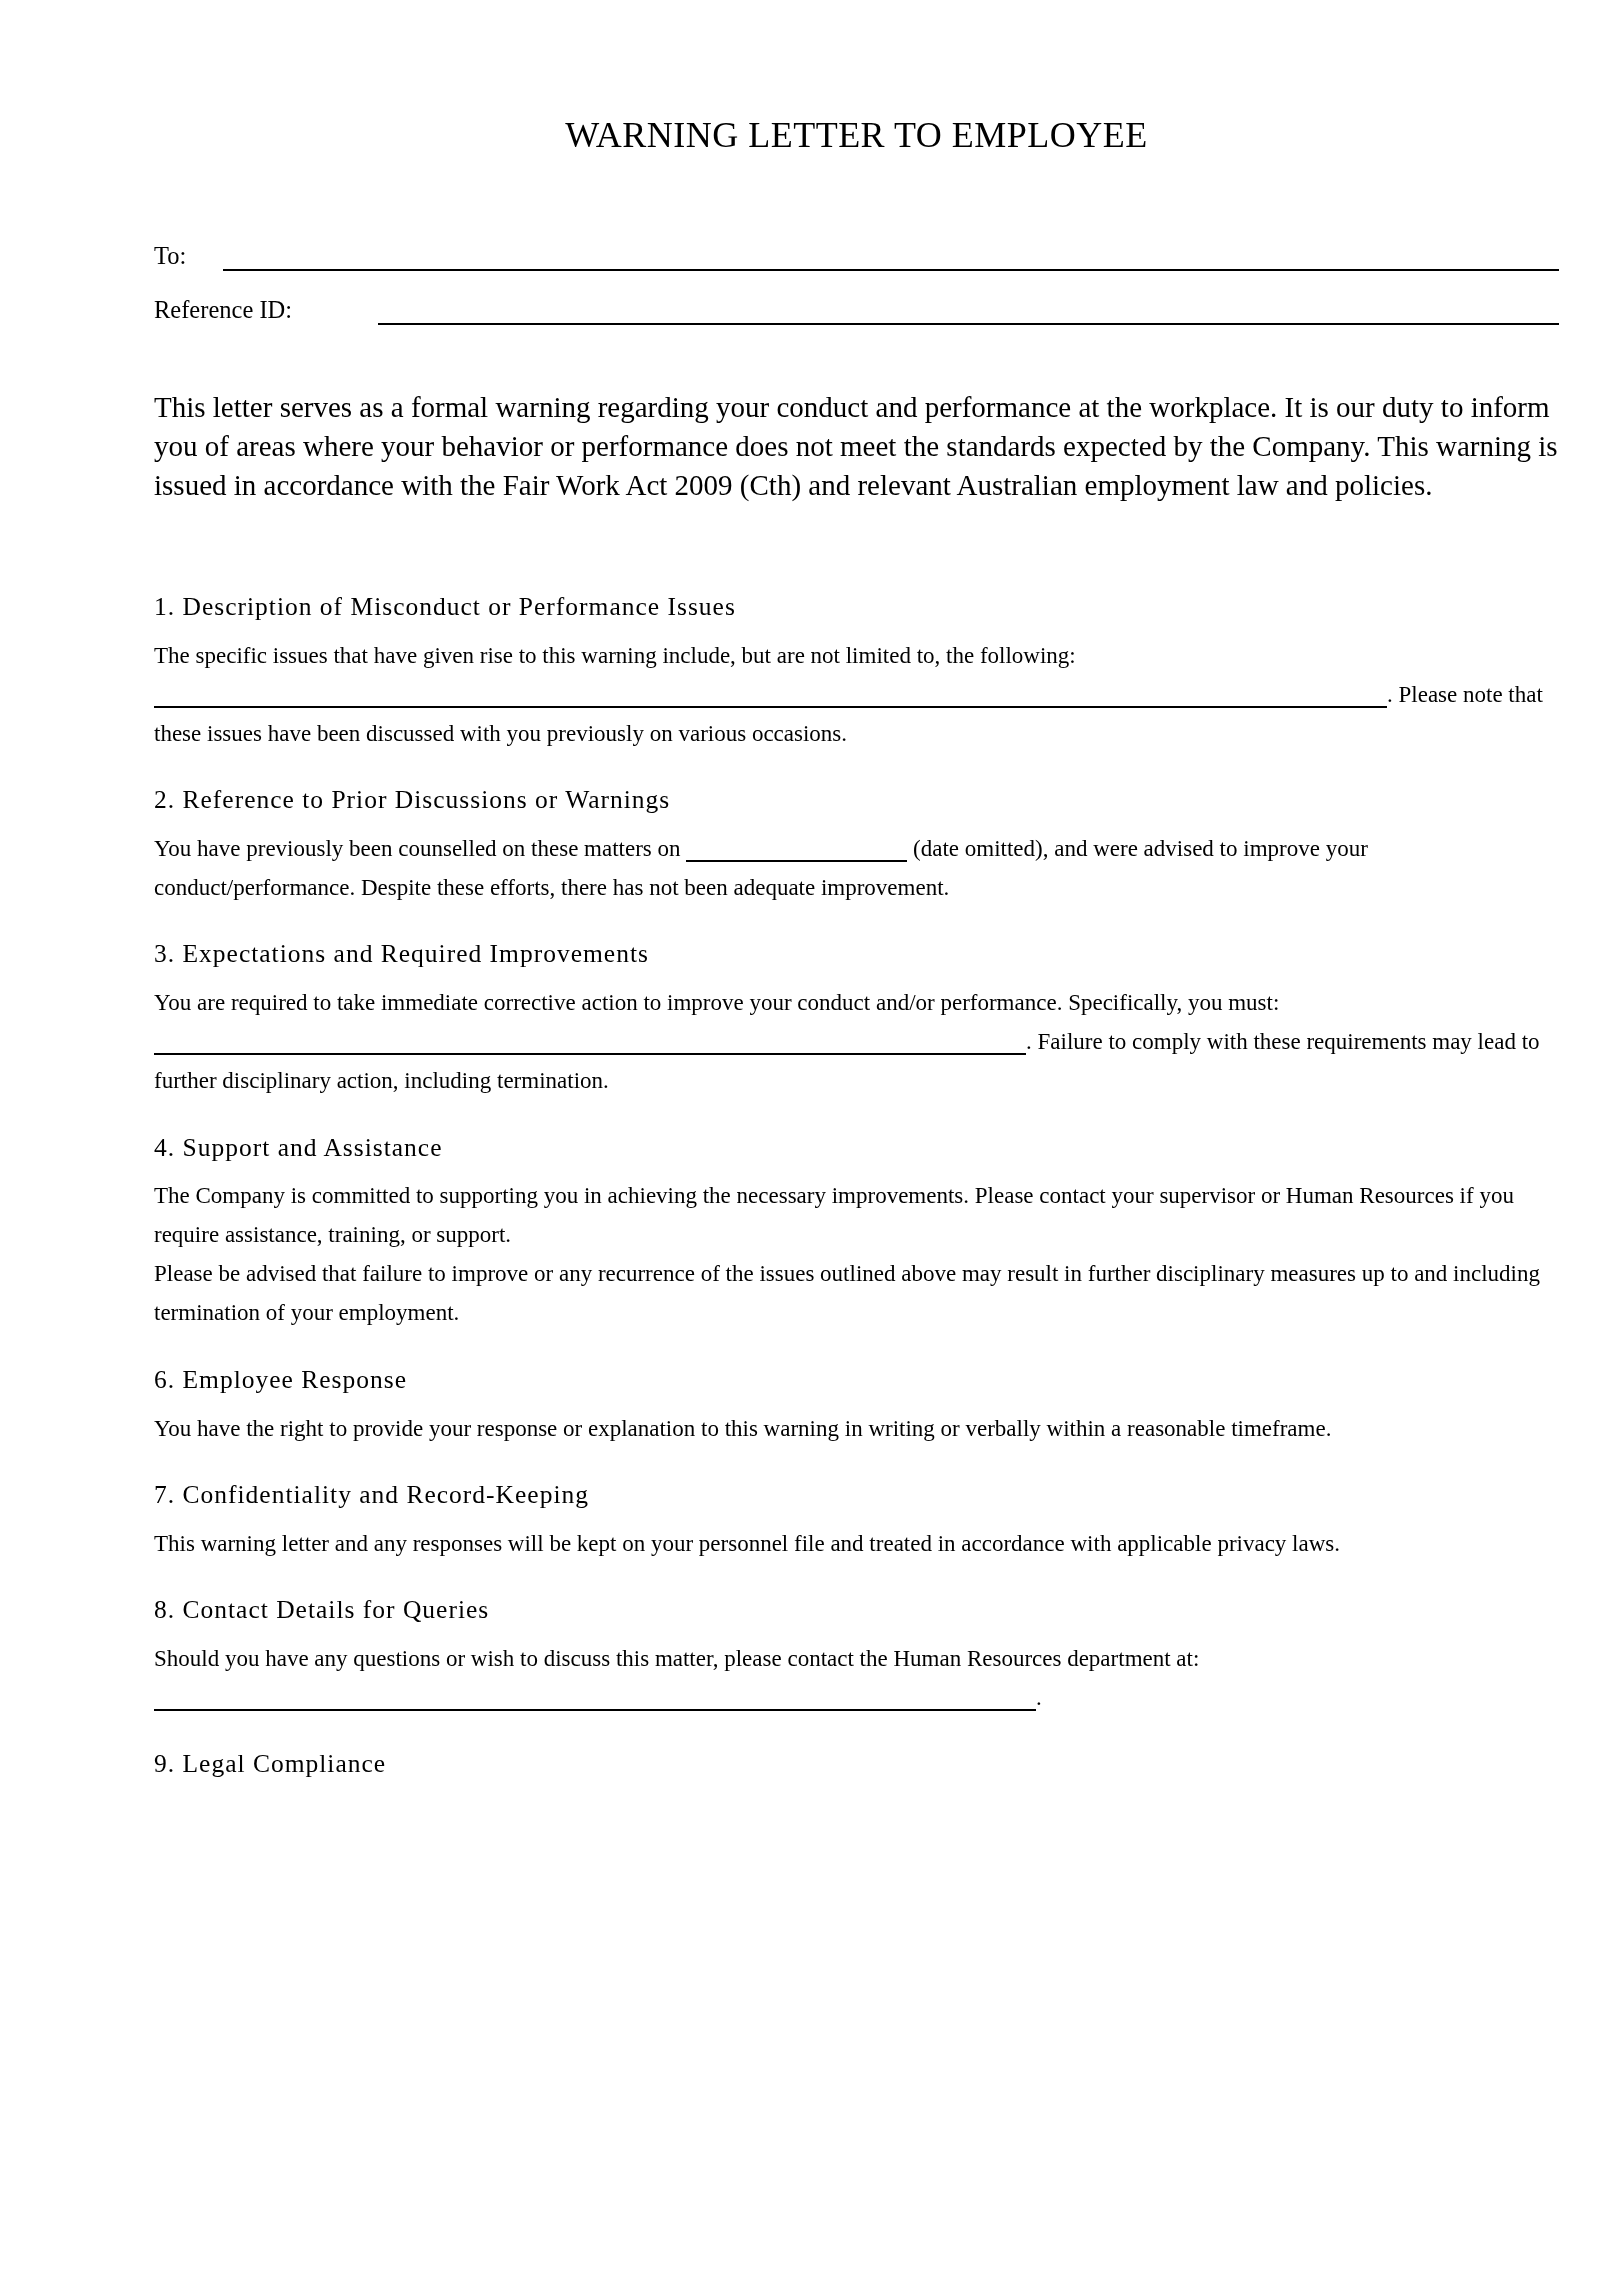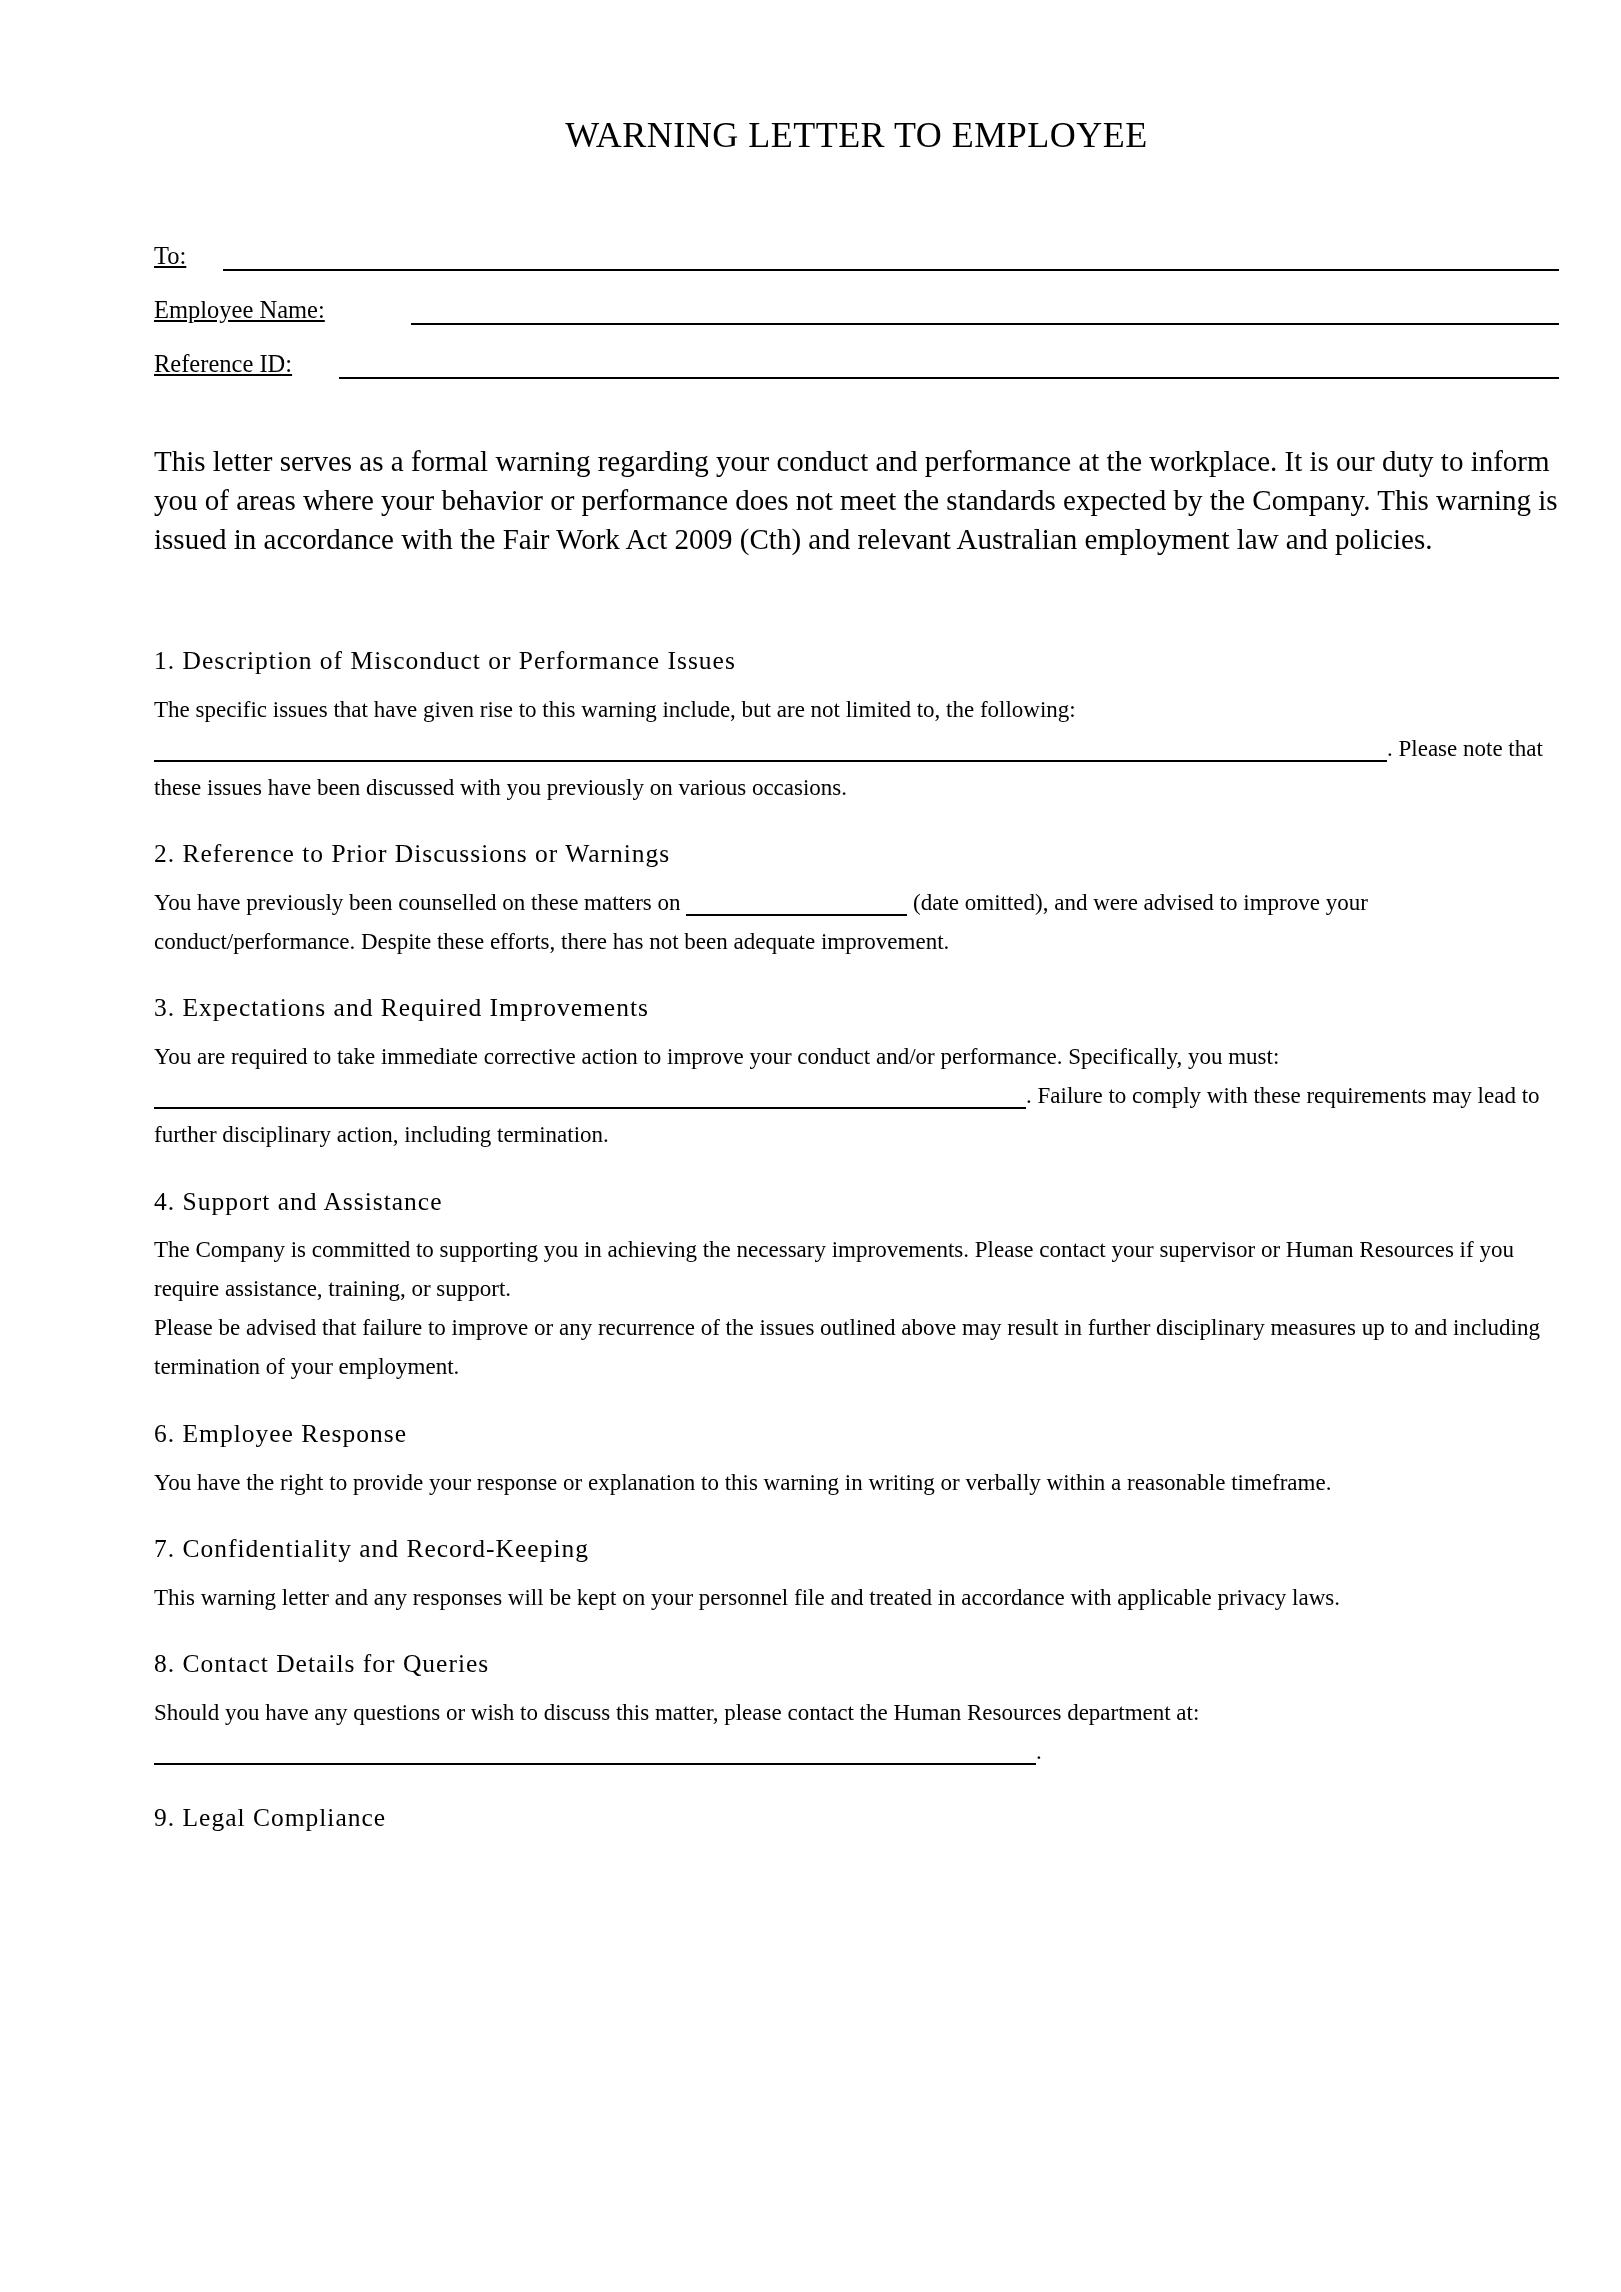--- a/index.html
+++ b/index.html
@@ -15,21 +15,21 @@
   .doc-title{
     margin:0;
     font-size:36px;
     font-weight:normal;
     line-height:47px;
     letter-spacing:0.5px;
     text-align:center;
     white-space:nowrap;
   }
   .fields{margin-top:81px;}
-  .field-row{display:flex;height:54px;text-decoration:underline;}
+  .field-row{display:flex;height:54px;}
   .field-label{flex:0 0 auto;font-size:24.5px;line-height:31px;}
   .field-line{flex:1 1 auto;height:29px;border-bottom:2.9px solid #000;}
   .field-row:nth-child(1) .field-line{margin-left:37px;}
   .field-row:nth-child(2) .field-line{margin-left:86px;}
   .field-row:nth-child(3) .field-line{margin-left:47px;}
   .field-row:nth-child(4) .field-line{margin-left:47px;}
   .intro{margin:40px 0 0;font-size:29px;line-height:39px;}
   .section h2{
     font-size:25.5px;
     font-weight:normal;
@@ -48,24 +48,20 @@
 </style>
 </head>
 <body>
 
 <div class="page">
   <div class="inner">
     <h1 class="doc-title">WARNING LETTER TO EMPLOYEE</h1>
     <div class="fields" id="fields">
         <div class="field-row">
           <span class="field-label">To:</span>
-          <div class="field-line"></div>
-        </div>
-        <div class="field-row">
-          <span class="field-label">Employee Name:</span>
           <div class="field-line"></div>
         </div>
         <div class="field-row">
           <span class="field-label">Reference ID:</span>
           <div class="field-line"></div>
         </div>
       </div>
     <p class="intro">This letter serves as a formal warning regarding your conduct and performance at the workplace. It is our duty to inform you of areas where your behavior or performance does not meet the standards expected by the Company. This warning is issued in accordance with the Fair Work Act 2009 (Cth) and relevant Australian employment law and policies.</p>
     <div id="sections">
         <div class="section">

